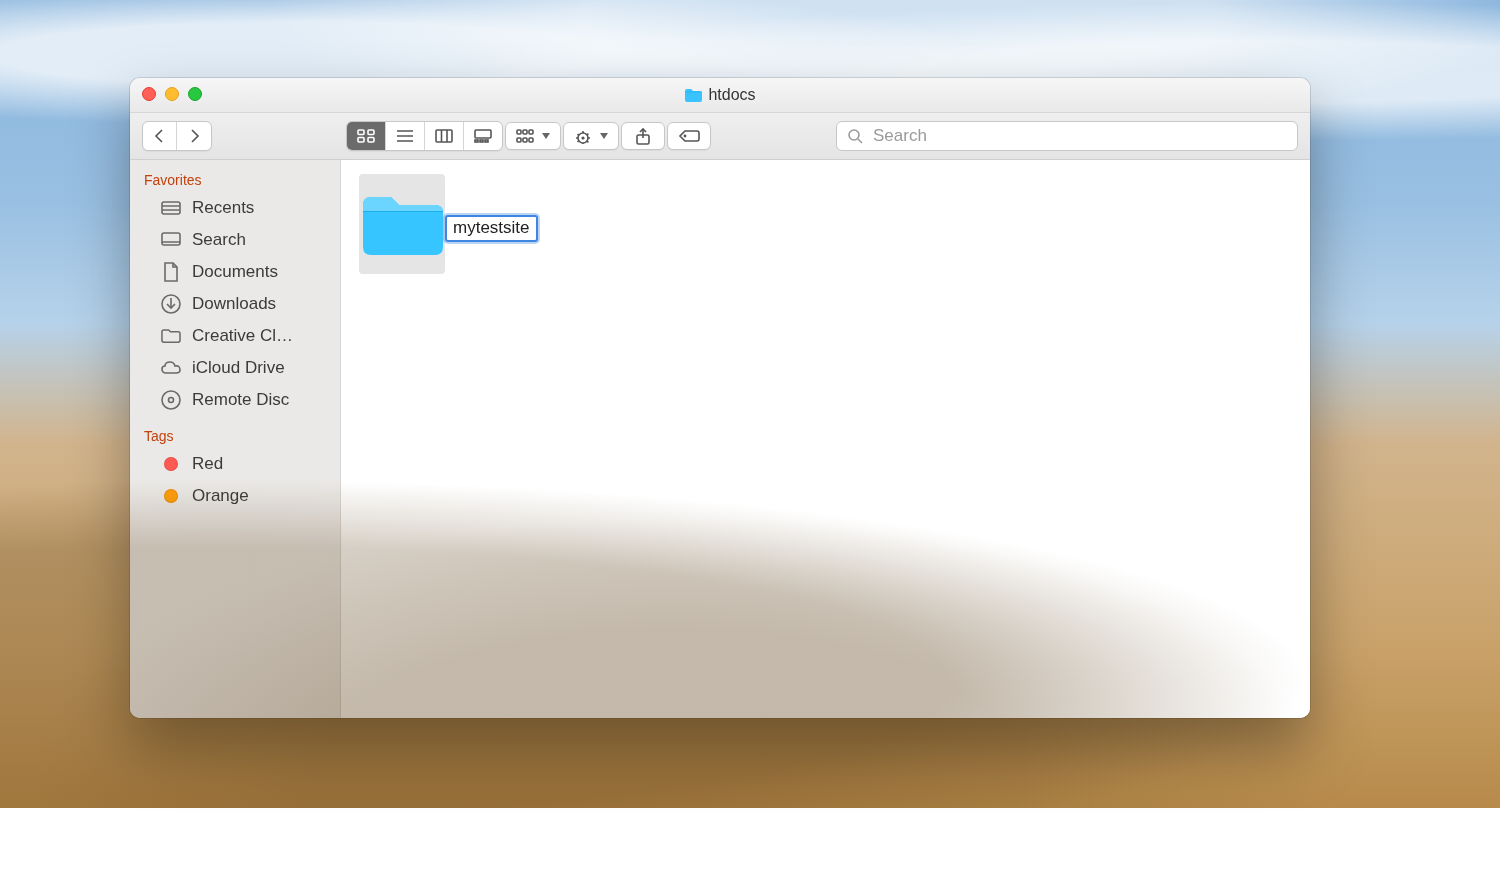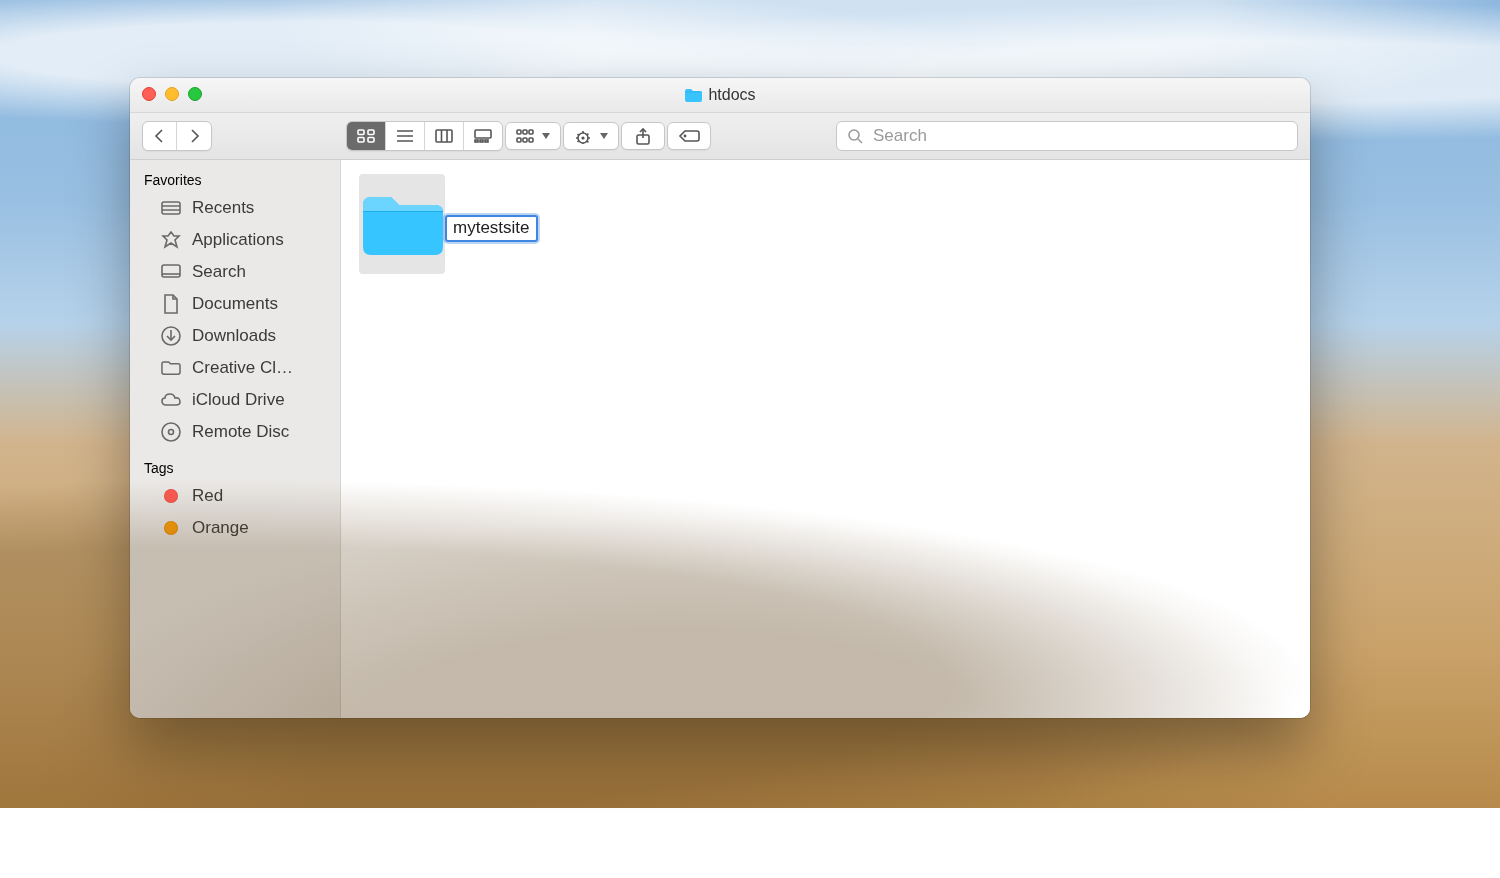--- a/index.html
+++ b/index.html
@@ -166,21 +166,21 @@
   .sidebar {
     width: 210px;
     background:#ebe9e7;
     border-right:1px solid #d7d6d4;
     overflow:hidden;
     font-size:17px;
     color:#3b3b3b;
   }
   .sb-h {
     font-size:14px;
-    color:#000000;
+    color:#c2410c;
     padding:12px 14px 4px;
     font-weight:500;
   }
   .sb-item {
     display:flex;
     align-items:center;
     gap:10px;
     padding:5px 14px 5px 30px;
     white-space:nowrap;
     overflow:hidden;
@@ -360,28 +360,20 @@
             <svg width="20" height="16" viewBox="0 0 20 16">
                 <rect class="icon-stroke" x="1" y="2" width="18" height="12" rx="2"></rect>
                 <line class="icon-stroke" x1="1" y1="6" x2="19" y2="6"></line>
                 <line class="icon-stroke" x1="1" y1="10" x2="19" y2="10"></line>
               </svg>
           </span>
           <span class="lbl">Recents</span>
         </div>
 
 
-        <div class="sb-item">
-          <span class="ic">
-            <svg width="20" height="20" viewBox="0 0 20 20">
-                <path class="icon-stroke" d="M10 2 L13 6 H18 L14 10 L16 17 L10 13 L4 17 L6 10 L2 6 H7 Z"></path>
-              </svg>
-          </span>
-          <span class="lbl">Applications</span>
-        </div>
 
         <div class="sb-item">
           <span class="ic">
             <svg width="20" height="16" viewBox="0 0 20 16">
                 <rect class="icon-stroke" x="1" y="1" width="18" height="12" rx="2"></rect>
                 <line class="icon-stroke" x1="1" y1="10" x2="19" y2="10"></line>
               </svg>
           </span>
           <span class="lbl">Search</span>
         </div>

